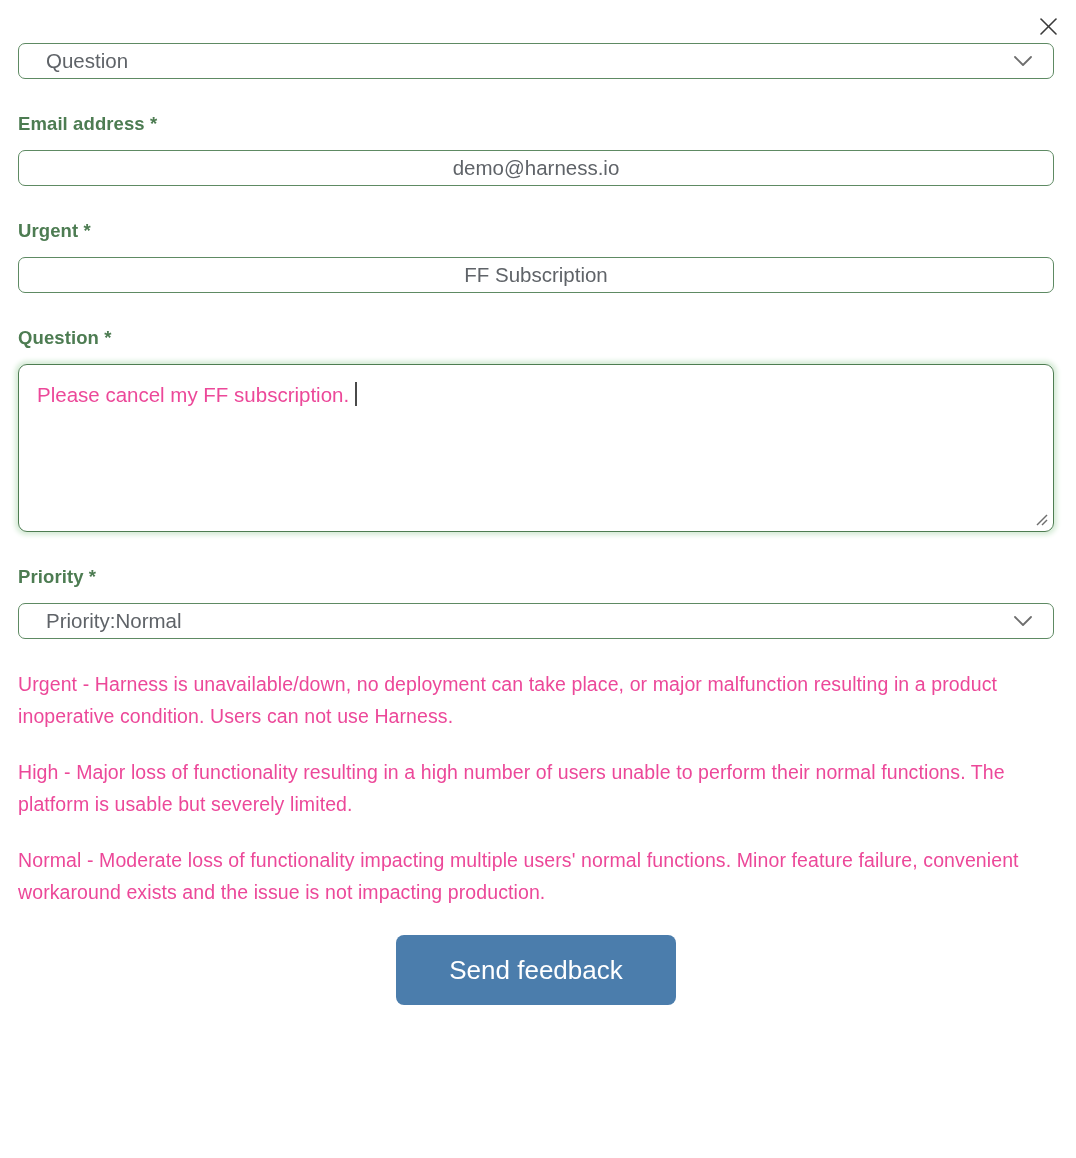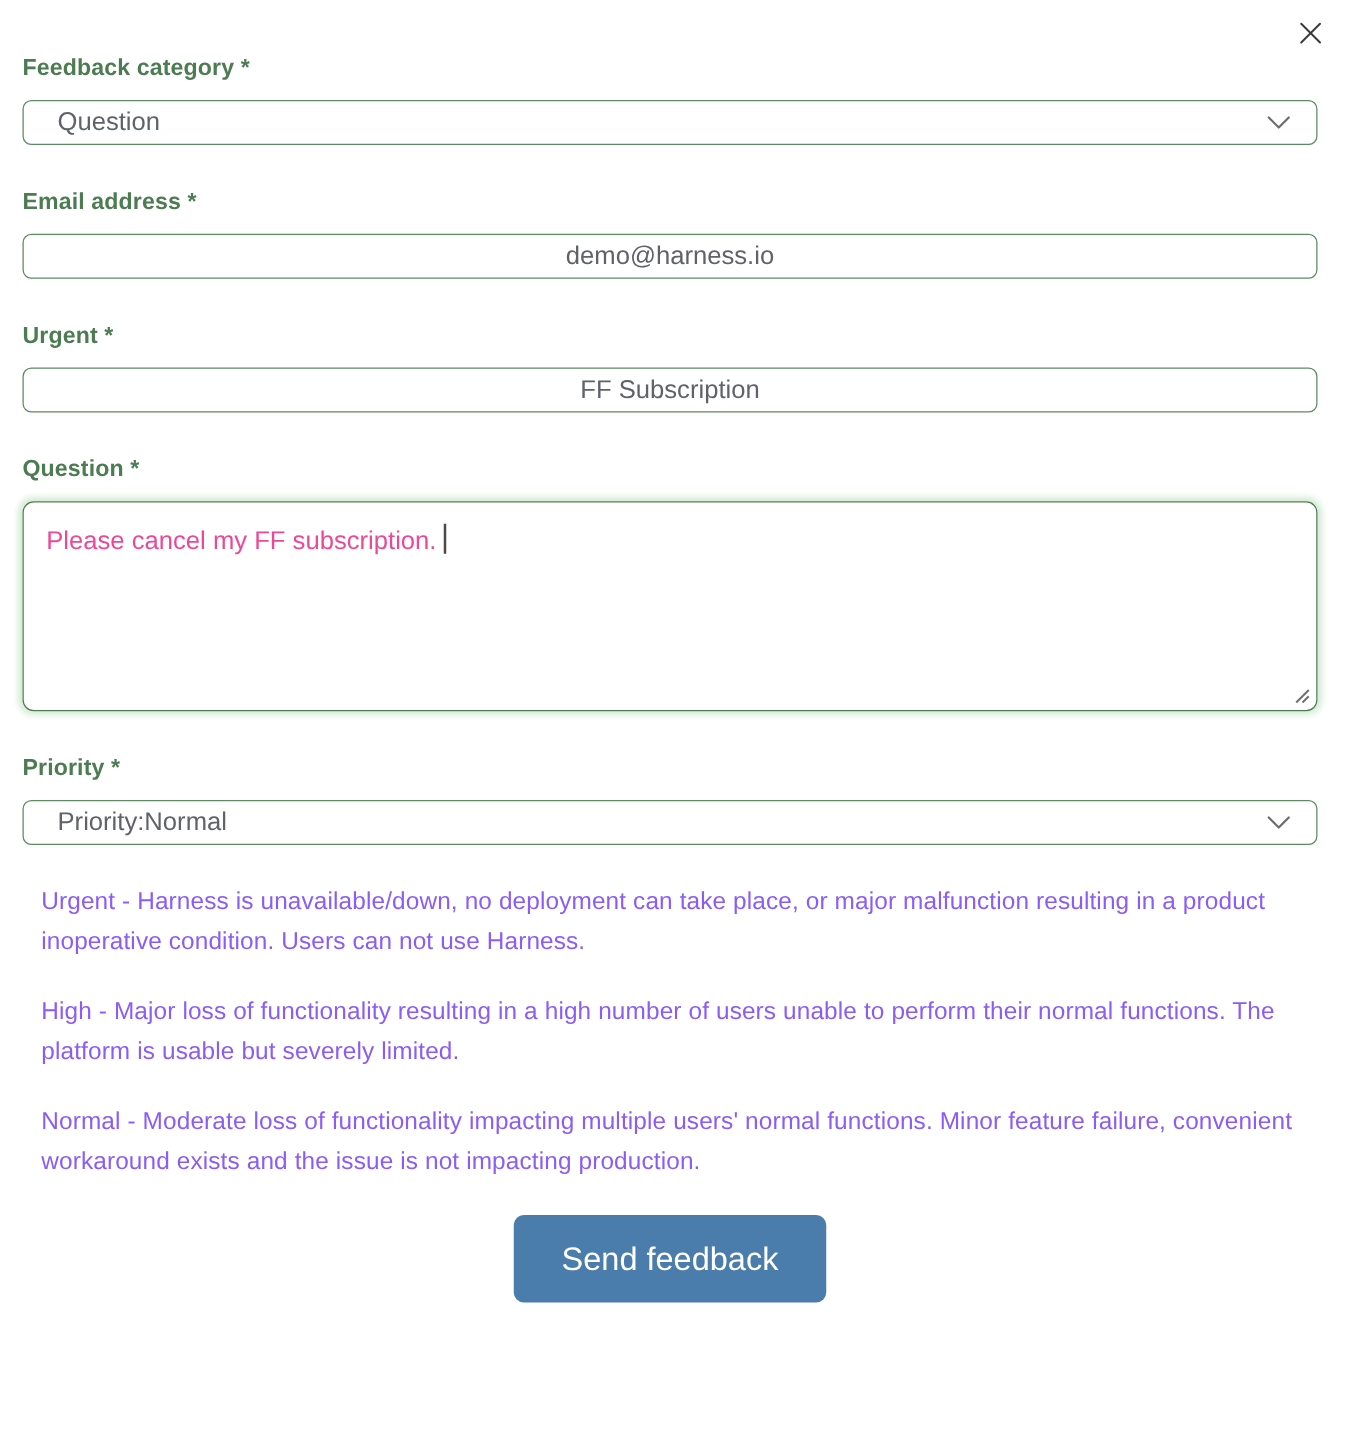--- a/index.html
+++ b/index.html
@@ -47,53 +47,49 @@
     font-size: 20.5px; color: #ec4899;
     cursor: text;
   }
   .caret {
     display: inline-block; width: 2px; height: 24px;
     background: #4a4a4a; margin-left: 6px; vertical-align: -4px;
   }
   .resize-handle { position: absolute; bottom: 5px; right: 5px; }
 
   .help-text {
-    font-size: 19.5px; color: #8b5cf6;
+    font-size: 19.5px; color: #ec4899;
     line-height: 32px; letter-spacing: 0.1px;
-    margin: 24px 15px; max-width: 1030px;
+    margin: 24px 0; max-width: 1030px;
   }
   .help-text.first { margin-top: 29px; }
 
   .button-row { text-align: center; margin-top: 27px; }
   .send-btn {
-    width: 250px; height: 70px;
+    width: 280px; height: 70px;
     background: #4b7dac; color: #ffffff;
     border: none; border-radius: 8px;
     font-size: 26px; cursor: pointer;
     font-family: "Liberation Sans", "DejaVu Sans", sans-serif;
   }
 </style>
 </head>
 <body>
 
 <button class="close-btn" aria-label="Close">
   <span style="display:flex;">
     <svg width="21" height="21" viewBox="0 0 21 21">
       <line x1="3" y1="3" x2="18" y2="18" stroke="#3a3a3a" stroke-width="1.6" stroke-linecap="round"></line>
       <line x1="18" y1="3" x2="3" y2="18" stroke="#3a3a3a" stroke-width="1.6" stroke-linecap="round"></line>
     </svg>
   </span>
 </button>
 
 <div class="content">
 
-  <div class="field-label first">
-    <span>Feedback category</span>
-    <span>*</span>
-  </div>
   <div class="control select-control">
     <span>Question</span>
     <span style="display:flex;">
       <svg width="20" height="12" viewBox="0 0 20 12">
         <polyline points="2,2 10,10 18,2" fill="none" stroke="#6e6e6e" stroke-width="1.8" stroke-linecap="round" stroke-linejoin="round"></polyline>
       </svg>
     </span>
   </div>
 
   <div class="field-label">

